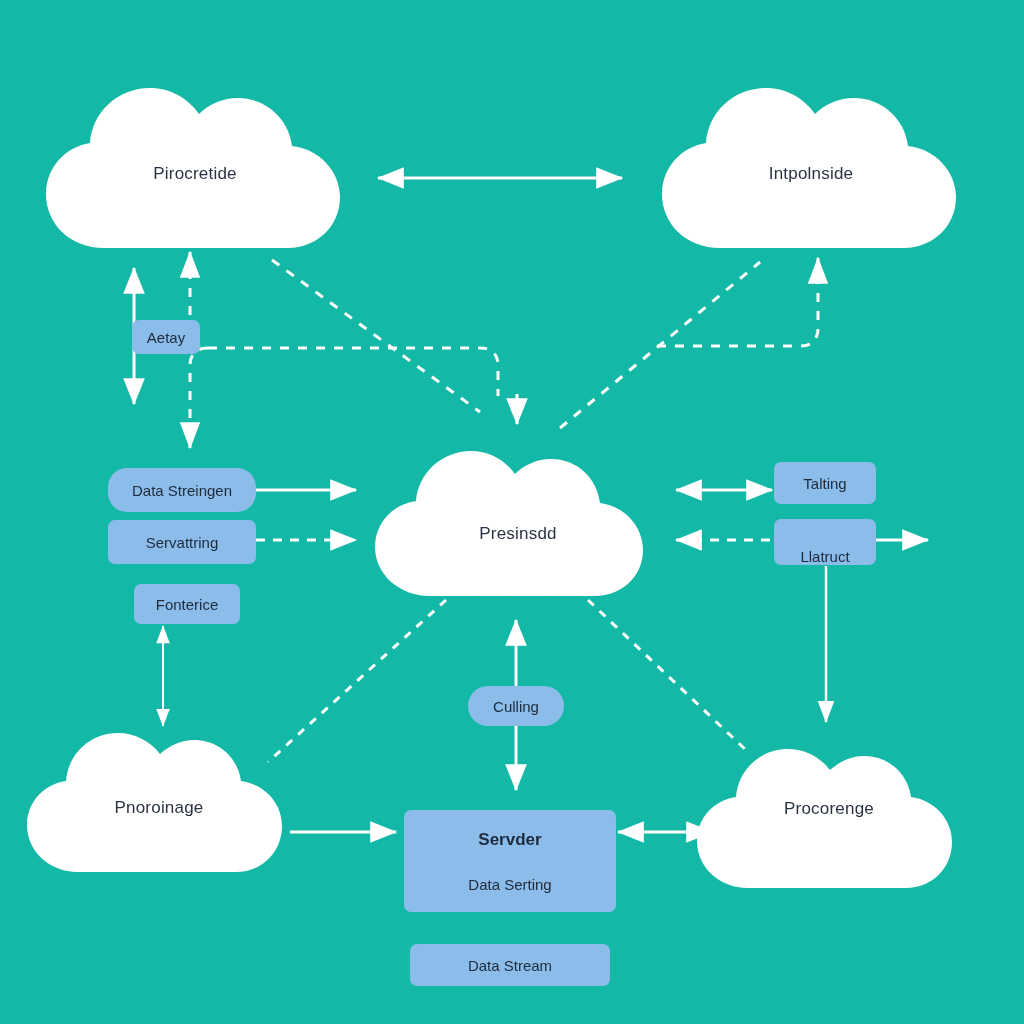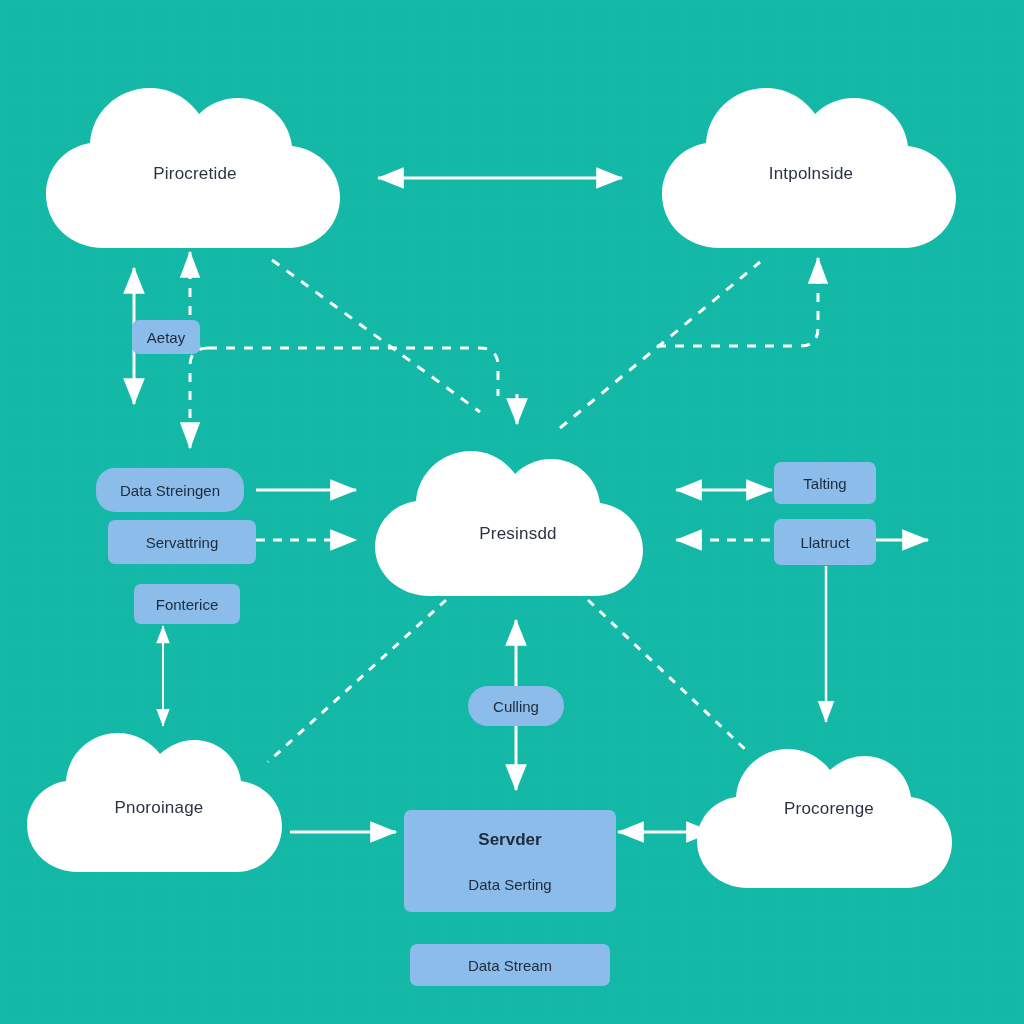--- a/index.html
+++ b/index.html
@@ -164,37 +164,37 @@
     <svg width="270" height="150" viewBox="0 0 270 150">
       <path fill="#ffffff" d="M54,148 C25,148 3,127 3,101 C3,78 20,60 42,57 C44,30 66,9 94,9 C111,9 126,17 136,30 C145,22 157,16 170,16 C195,16 214,34 217,57 C240,60 258,79 258,102 C258,128 238,148 212,148 Z"></path>
     </svg>
     <div class="cloud-label" style="top:59px;">Procorenge</div>
   </div>
 
   <div class="box" style="left:100px; top:320px; width:68px; height:34px;margin-left:32px;">
     <span>Aetay</span>
   </div>
 
-  <div class="box" style="left:96px; top:468px; width:148px; height:44px;border-radius:19px;">
+  <div class="box" style="left:108px; top:468px; width:148px; height:44px;border-radius:19px;">
     <span>Data Streingen</span>
   </div>
 
   <div class="box" style="left:108px; top:520px; width:148px; height:44px;">
     <span>Servattring</span>
   </div>
 
   <div class="box" style="left:134px; top:584px; width:106px; height:40px;">
     <span>Fonterice</span>
   </div>
 
   <div class="box" style="left:774px; top:462px; width:102px; height:42px;">
     <span>Talting</span>
   </div>
 
-  <div class="box" style="left:774px; top:519px; width:102px; height:46px;">
+  <div class="box" style="left:774px; top:519px; width:102px; height:46px;justify-content:flex-end;">
     <span>Llatruct</span>
   </div>
 
   <div class="box" style="left:468px; top:686px; width:96px; height:40px;border-radius:20px;">
     <span>Culling</span>
   </div>
 
   <div class="box stacked" style="left:404px; top:810px; width:212px; height:102px;">
     <span class="title">Servder</span>
     <span class="sub">Data Serting</span>

